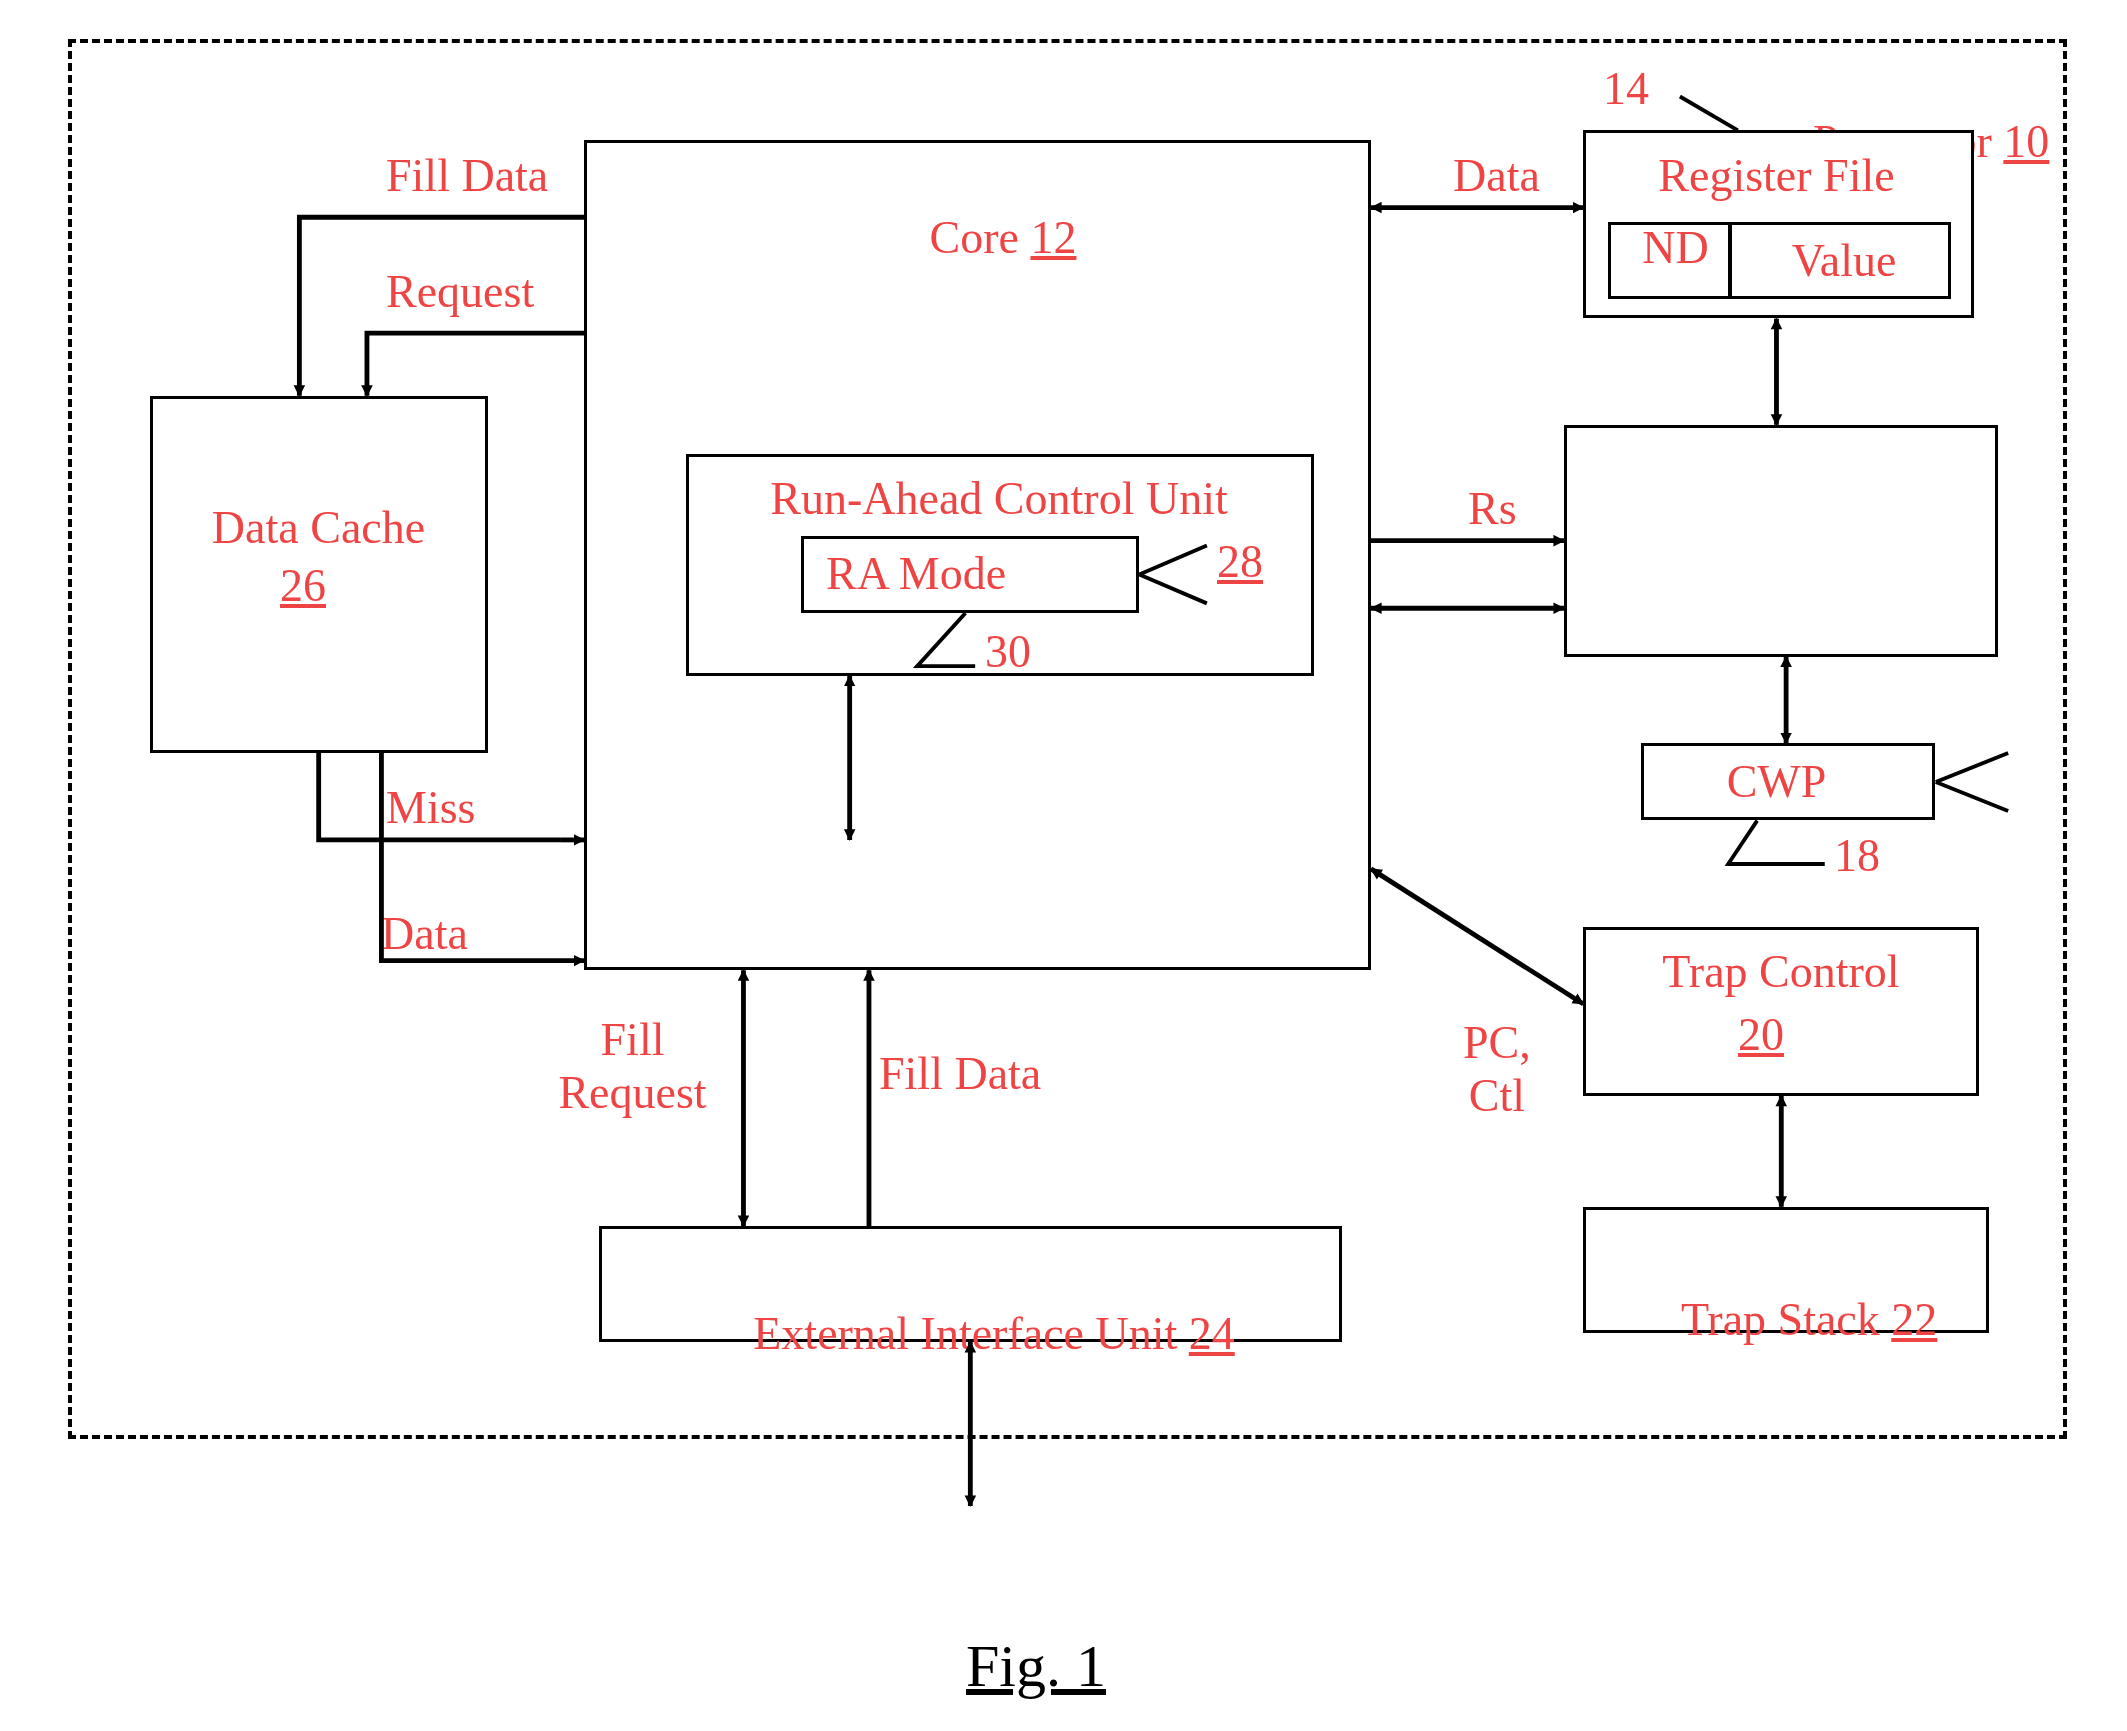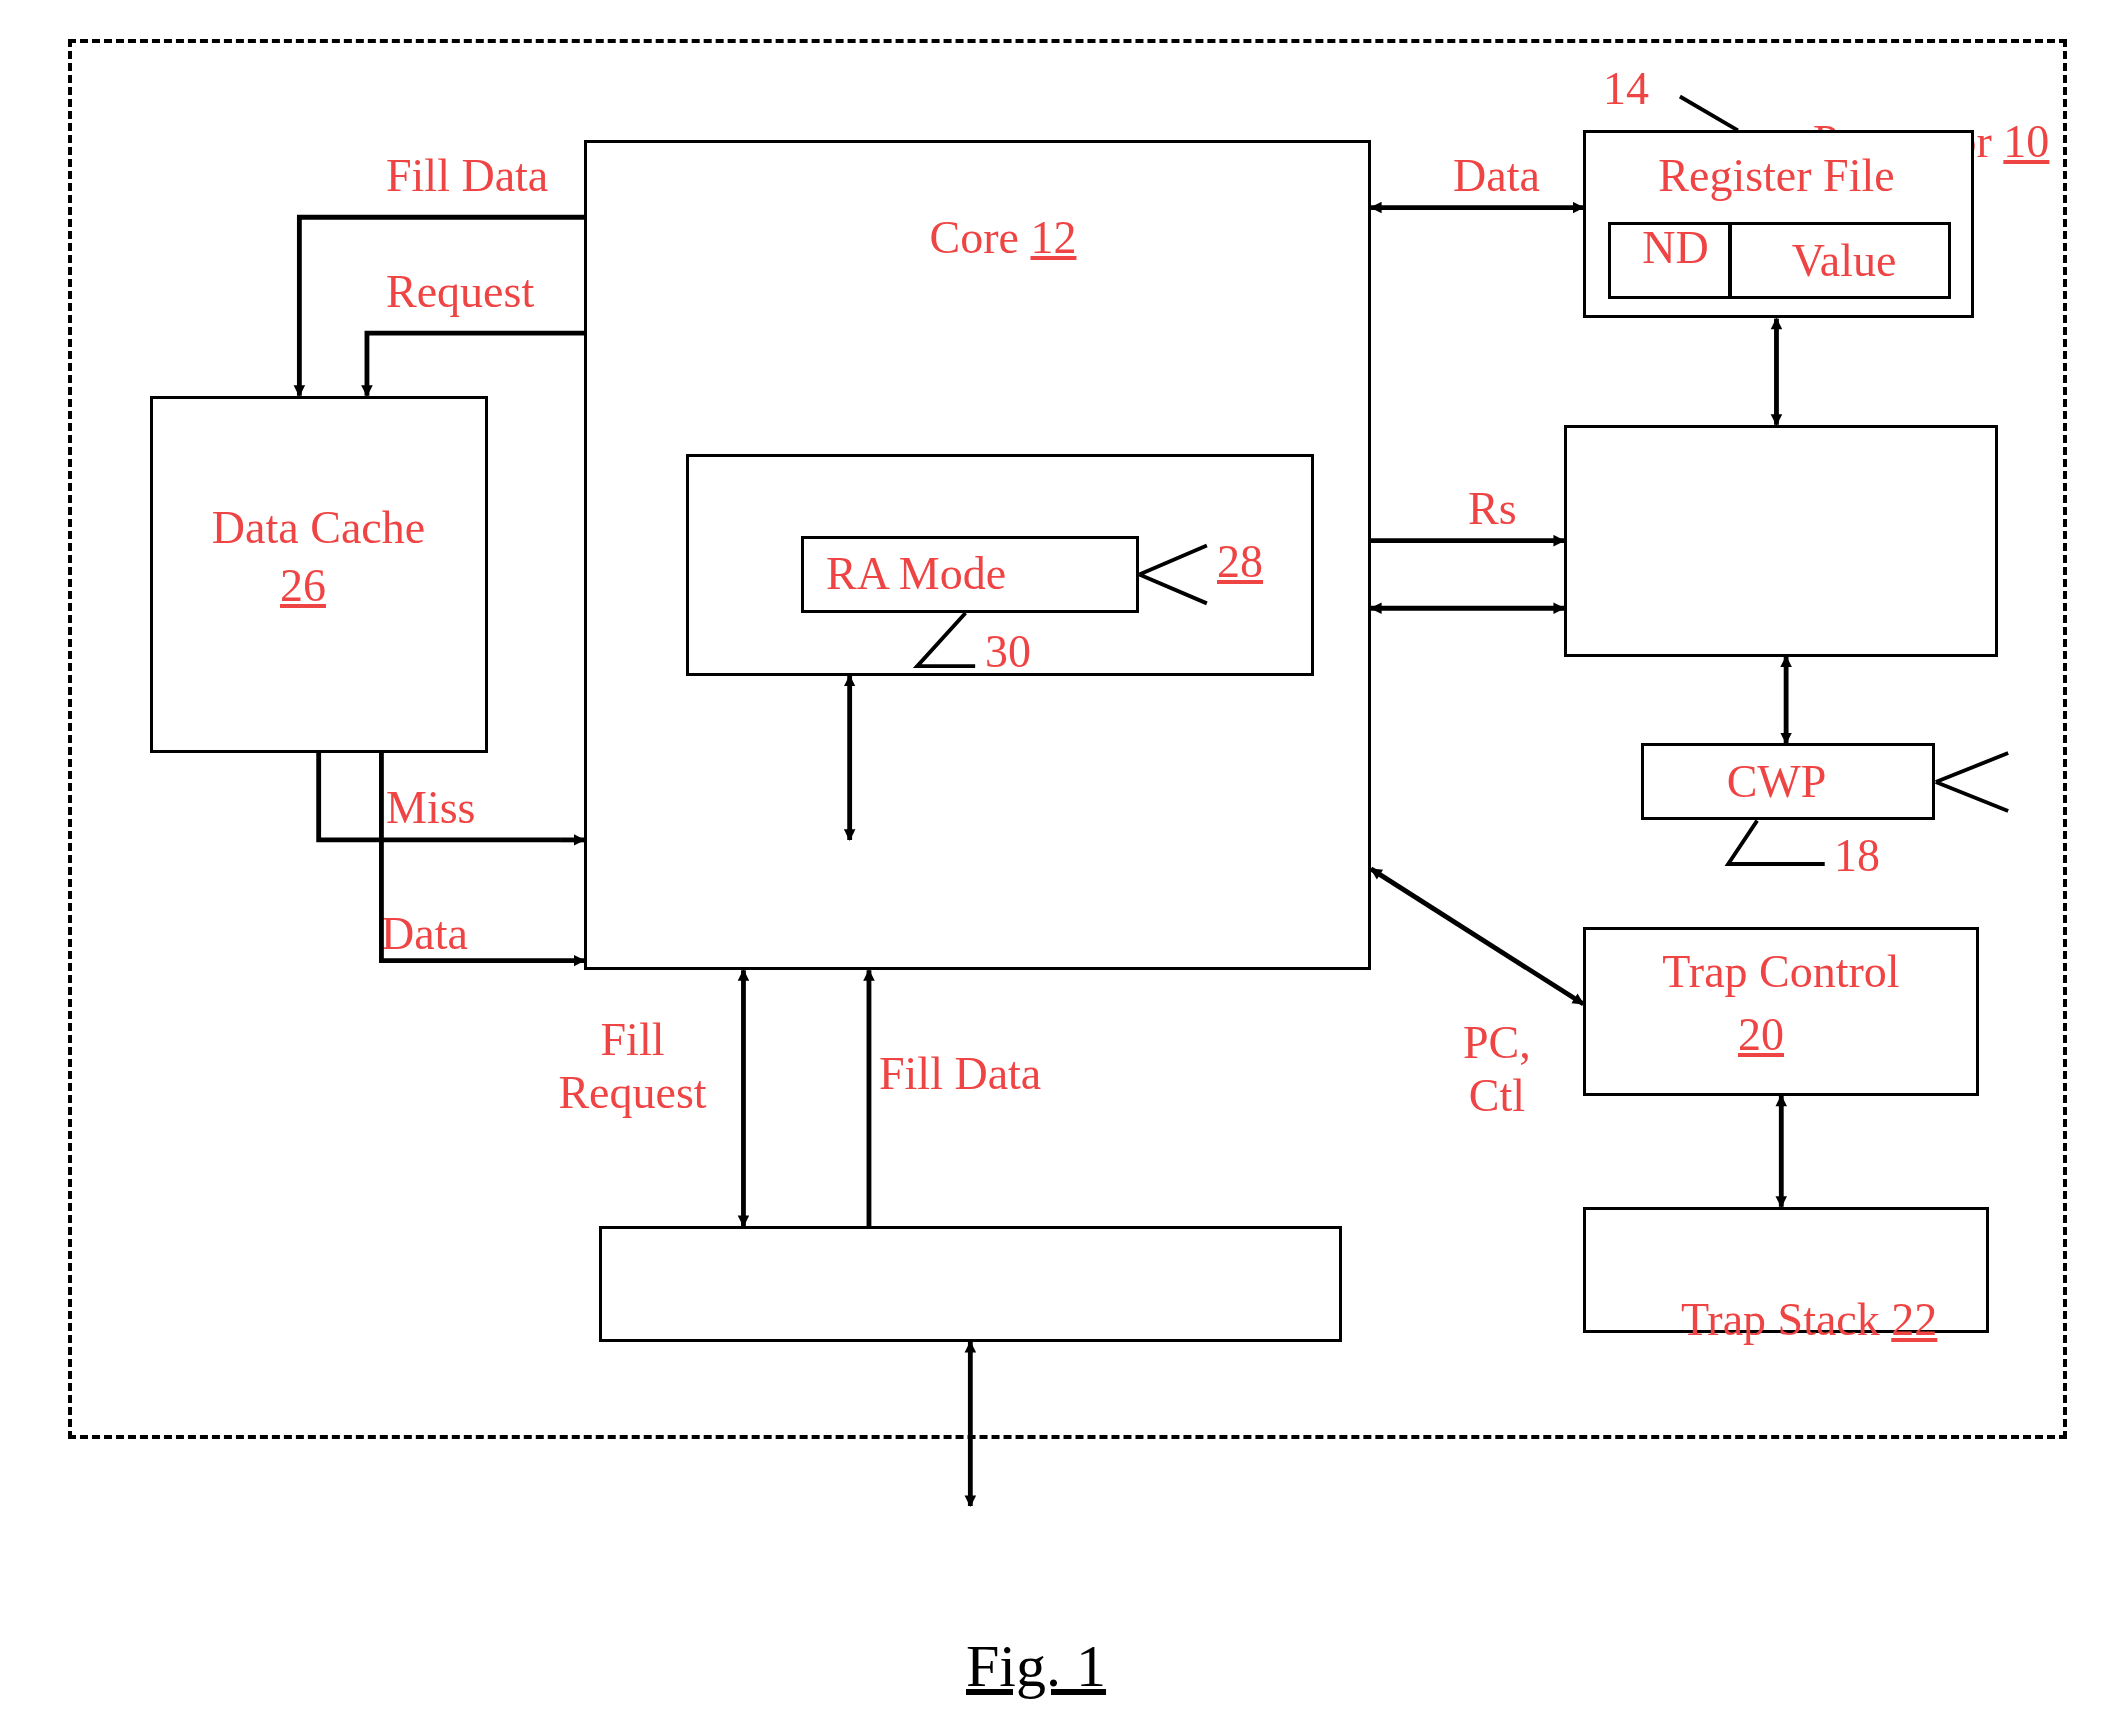--- a/index.html
+++ b/index.html
@@ -56,20 +56,21 @@
   </div>
 
   <div class="label" style="left:1603px; top:63px;">14</div>
 
   <div class="box" style="left:584px; top:140px; width:787px; height:830px;"></div>
   <div class="label" style="left:840px; top:159px; width:280px;">
     <span>Core </span><span class="u">12</span>
   </div>
 
   <div class="box" style="left:686px; top:454px; width:628px; height:222px;"></div>
+  <div class="label" style="left:714px; top:473px; width:570px;">Run-Ahead Control Unit</div>
   <div class="label" style="left:1217px; top:536px;"><span class="u">28</span></div>
 
   <div class="box" style="left:801px; top:536px; width:338px; height:77px;"></div>
   <div class="label" style="left:826px; top:548px; width:212px; text-align:left;">RA Mode</div>
   <div class="label" style="left:985px; top:626px;">30</div>
 
   <div class="box" style="left:150px; top:396px; width:338px; height:357px;"></div>
   <div class="label" style="left:169px; top:502px; width:299px;">Data Cache</div>
   <div class="label" style="left:280px; top:560px;"><span class="u">26</span></div>
 
@@ -90,20 +91,23 @@
   <div class="box" style="left:1583px; top:927px; width:396px; height:169px;"></div>
   <div class="label" style="left:1612px; top:946px; width:338px;">Trap Control</div>
   <div class="label" style="left:1738px; top:1009px;"><span class="u">20</span></div>
 
   <div class="box" style="left:1583px; top:1207px; width:406px; height:126px;"></div>
   <div class="label" style="left:1603px; top:1241px; width:367px;">
     <span>Trap Stack </span><span class="u">22</span>
   </div>
 
   <div class="box" style="left:599px; top:1226px; width:743px; height:116px;"></div>
+  <div class="label" style="left:628px; top:1255px; width:686px;">
+    <span>External Interface Unit </span><span class="u">24</span>
+  </div>
 
   <div class="label" style="left:386px; top:150px;">Fill Data</div>
   <div class="label" style="left:386px; top:266px;">Request</div>
   <div class="label" style="left:386px; top:782px;">Miss</div>
   <div class="label" style="left:381px; top:908px;">Data</div>
   <div class="label" style="left:536px; top:1014px; width:193px; text-align:center;">Fill
 Request</div>
   <div class="label" style="left:879px; top:1048px;">Fill Data</div>
   <div class="label" style="left:1453px; top:150px;">Data</div>
   <div class="label" style="left:1468px; top:483px;">Rs</div>

